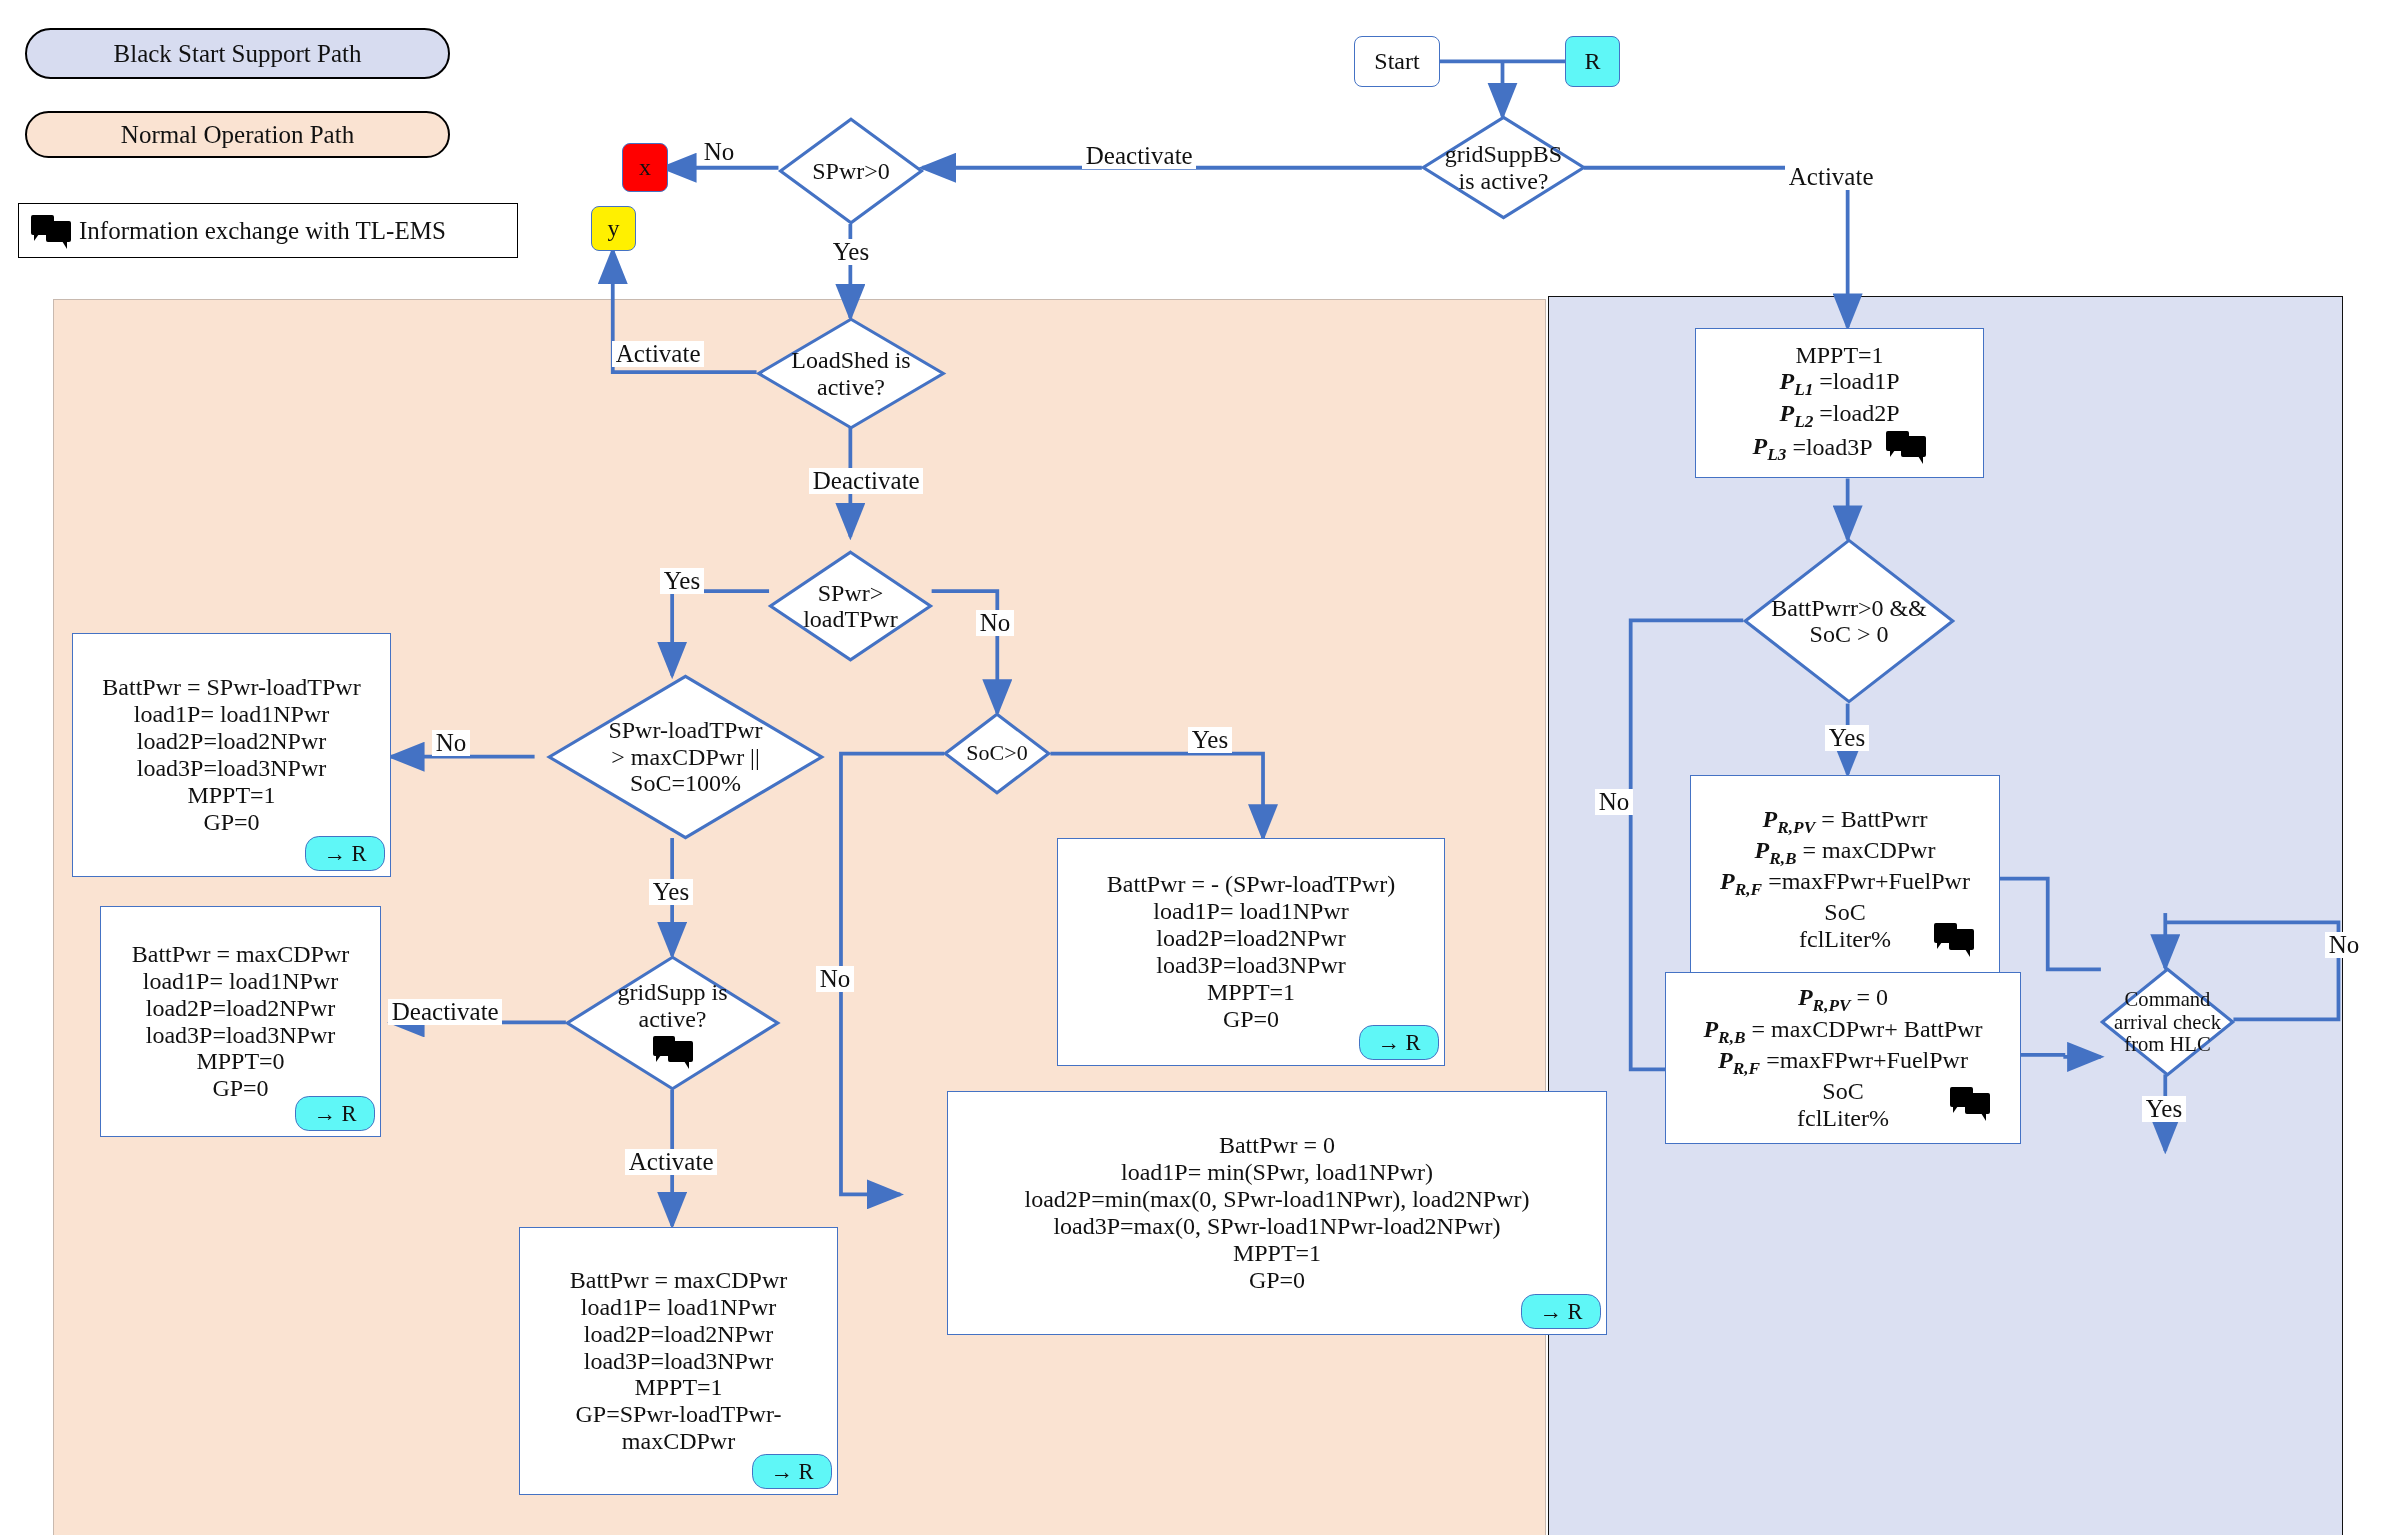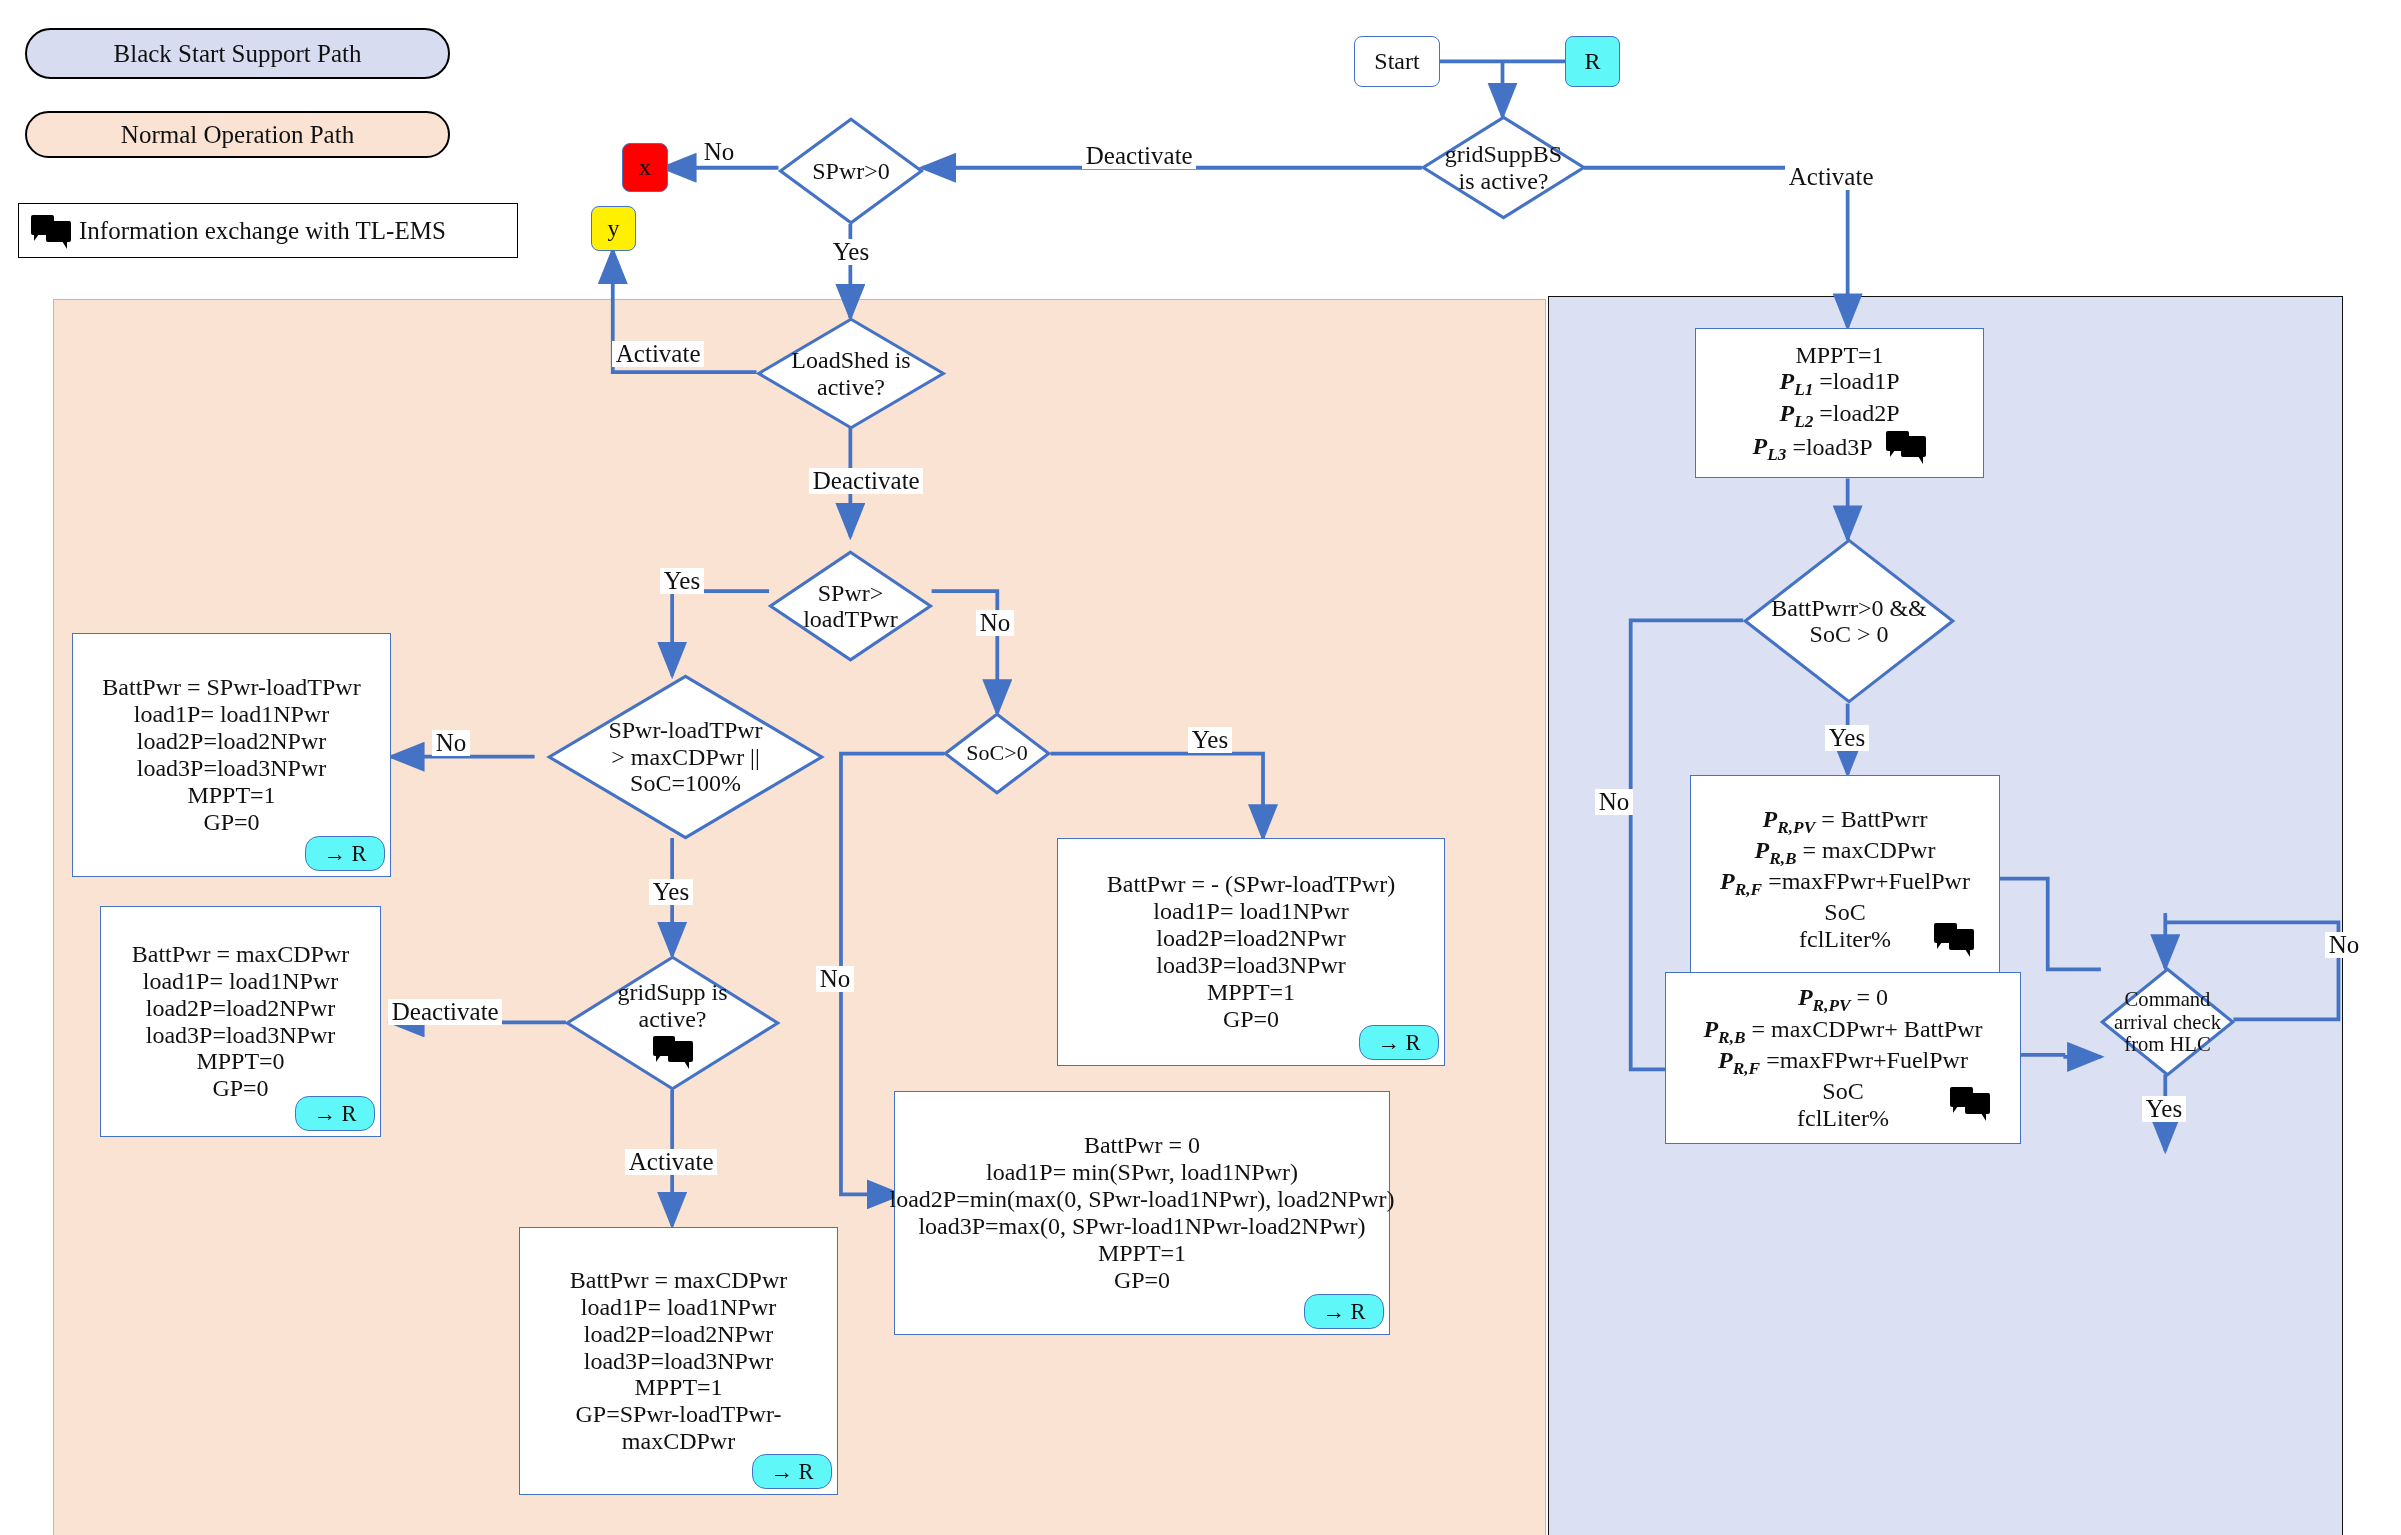--- a/index.html
+++ b/index.html
@@ -251,21 +251,21 @@
     <div class="ln">load1P= load1NPwr</div>
     <div class="ln">load2P=load2NPwr</div>
     <div class="ln">load3P=load3NPwr</div>
     <div class="ln">MPPT=1</div>
     <div class="ln">GP=0</div>
     <div class="rtag" style="right:5px;bottom:5px;width:80px;height:35px;position:absolute;">
       <span>→ R</span>
     </div>
   </div>
 
-  <div class="proc" style="left:894px;top:1091px;width:496px;height:244px;">
+  <div class="proc" style="left:947px;top:1091px;width:660px;height:244px;">
     <div class="ln">BattPwr = 0</div>
     <div class="ln">load1P= min(SPwr, load1NPwr)</div>
     <div class="ln">load2P=min(max(0, SPwr-load1NPwr), load2NPwr)</div>
     <div class="ln">load3P=max(0, SPwr-load1NPwr-load2NPwr)</div>
     <div class="ln">MPPT=1</div>
     <div class="ln">GP=0</div>
     <div class="rtag" style="right:5px;bottom:5px;width:80px;height:35px;position:absolute;">
       <span>→ R</span>
     </div>
   </div>

